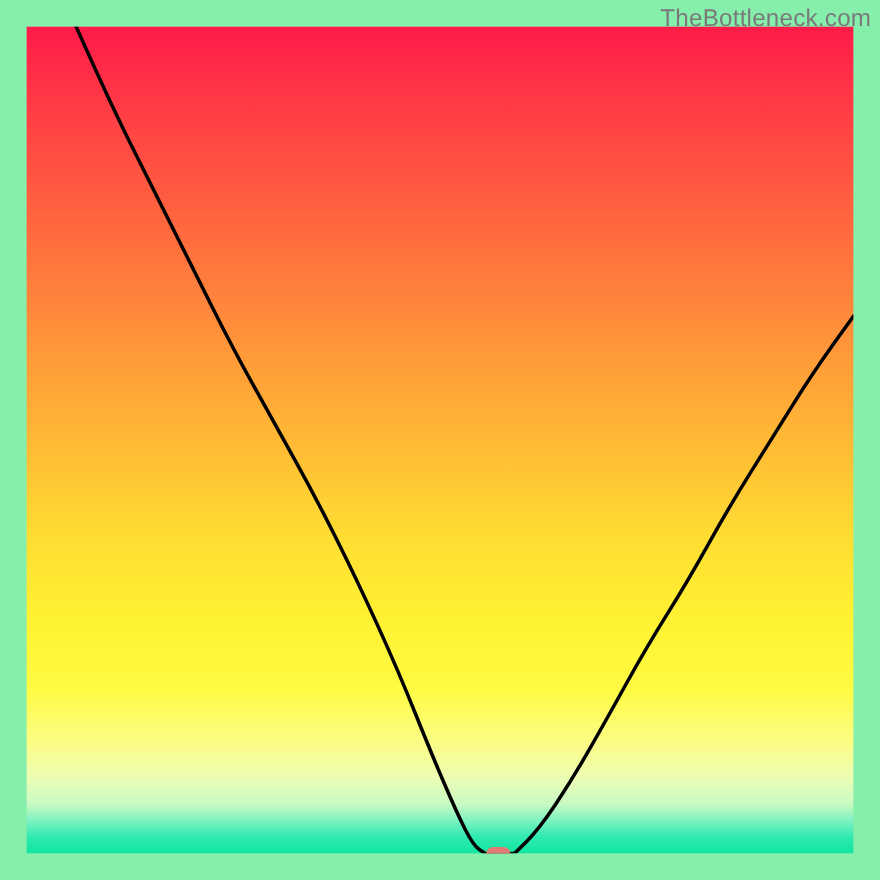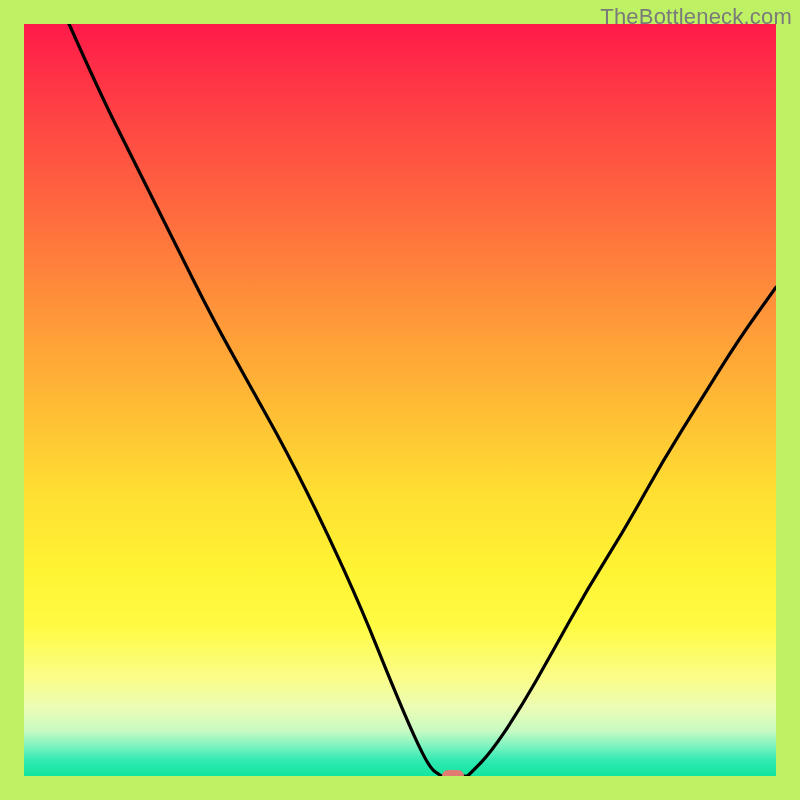--- a/index.html
+++ b/index.html
@@ -10,21 +10,21 @@
     background: #000;
     overflow: hidden;
     font-family: Arial, Helvetica, sans-serif;
   }
   .frame {
     position: absolute;
     left: 0;
     top: 0;
     width: 800px;
     height: 800px;
-    background: #bef264;
+    background: #86efac;
   }
   .plot-area {
     position: absolute;
     left: 24px;
     top: 24px;
     width: 752px;
     height: 752px;
     overflow: hidden;
   }
   .gradient {

